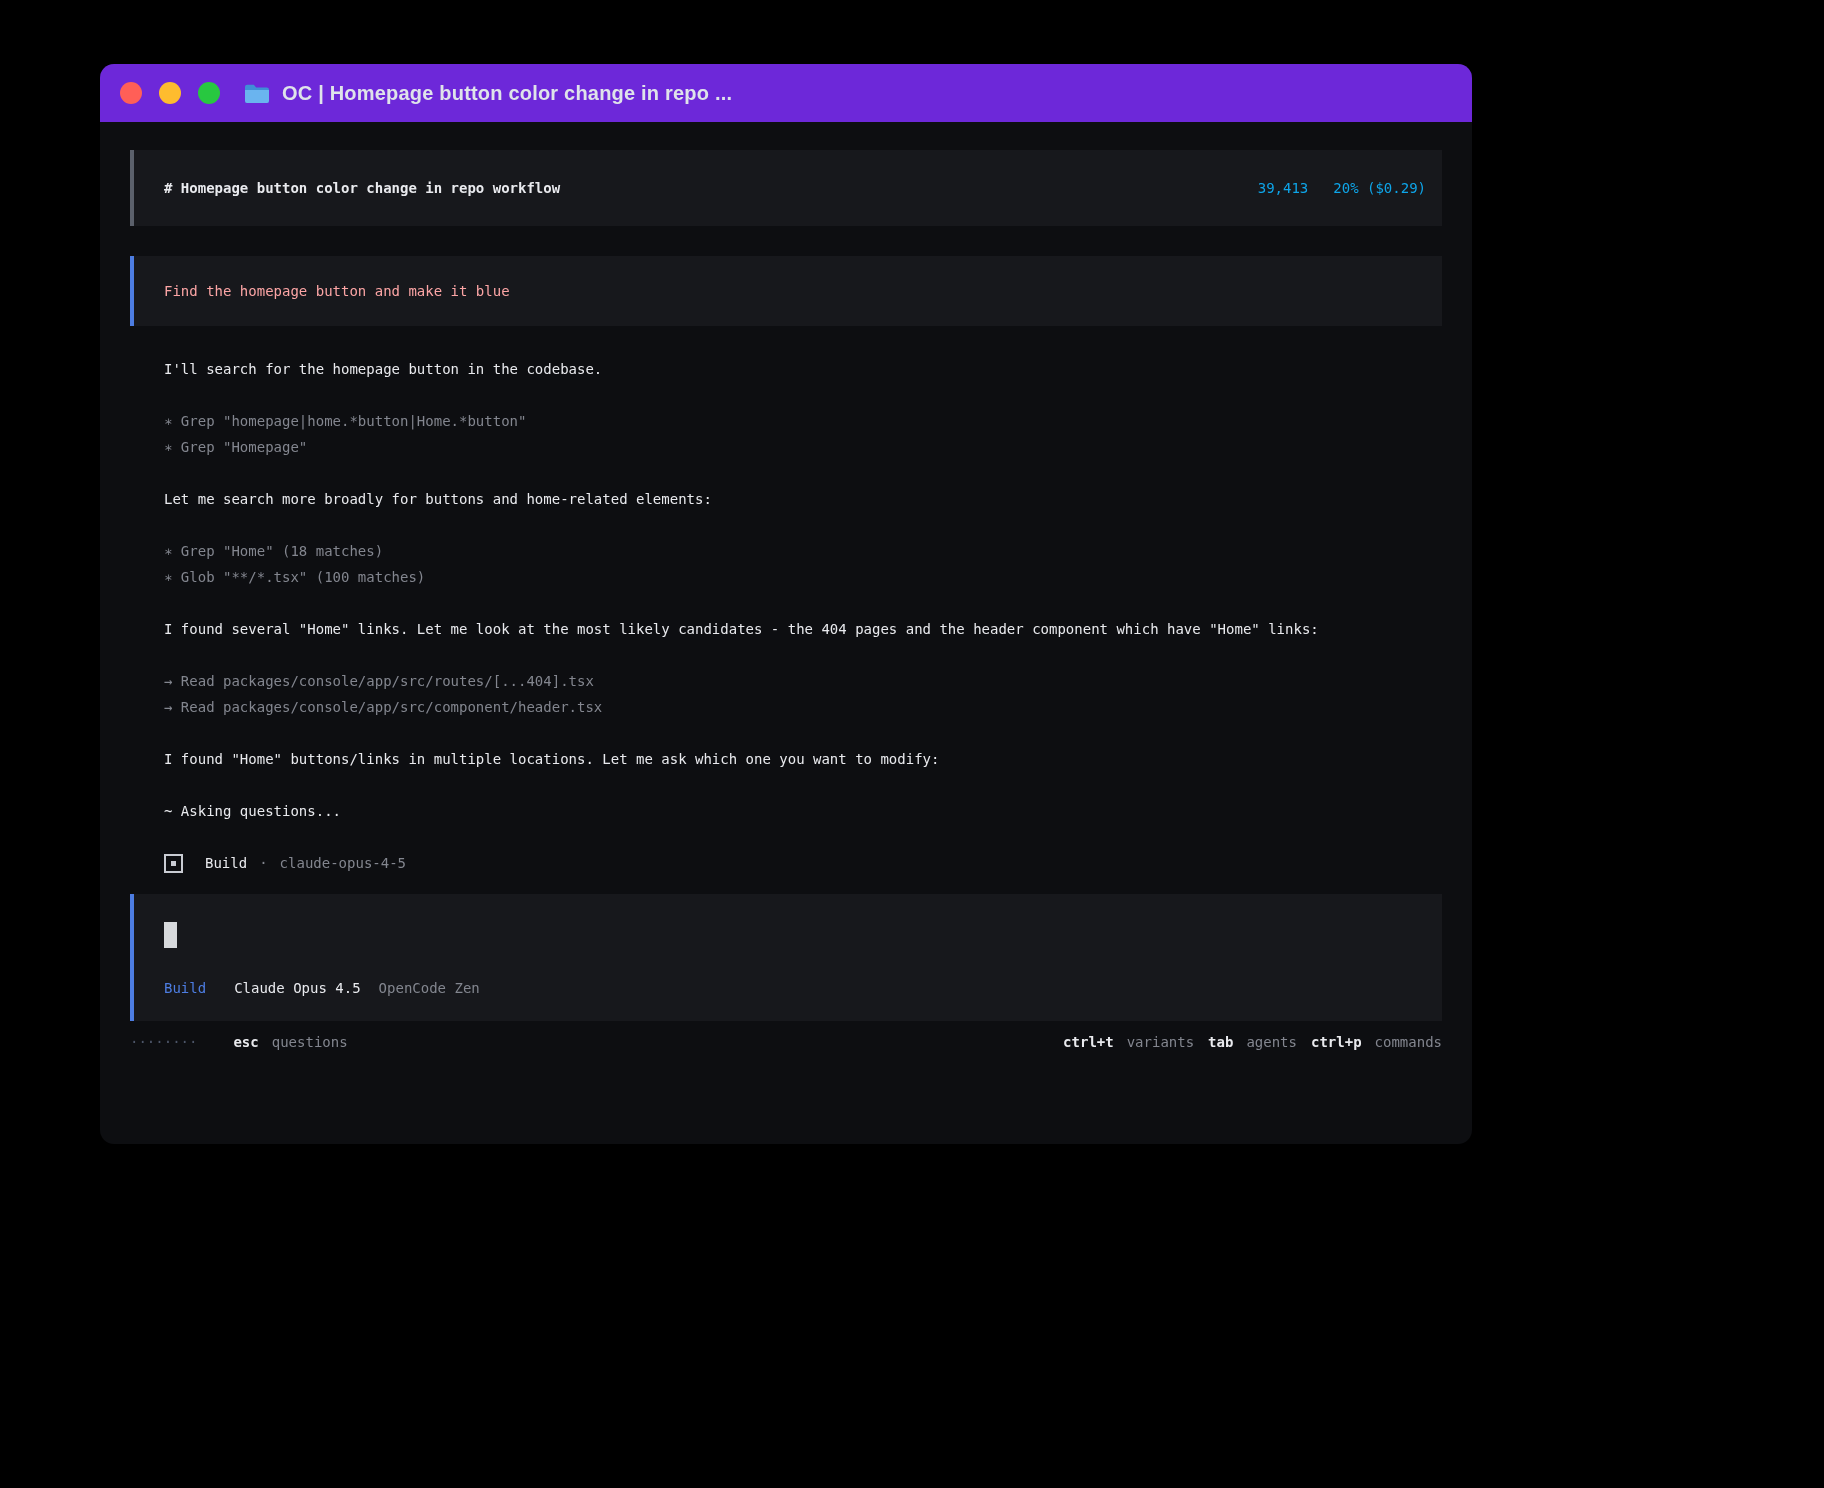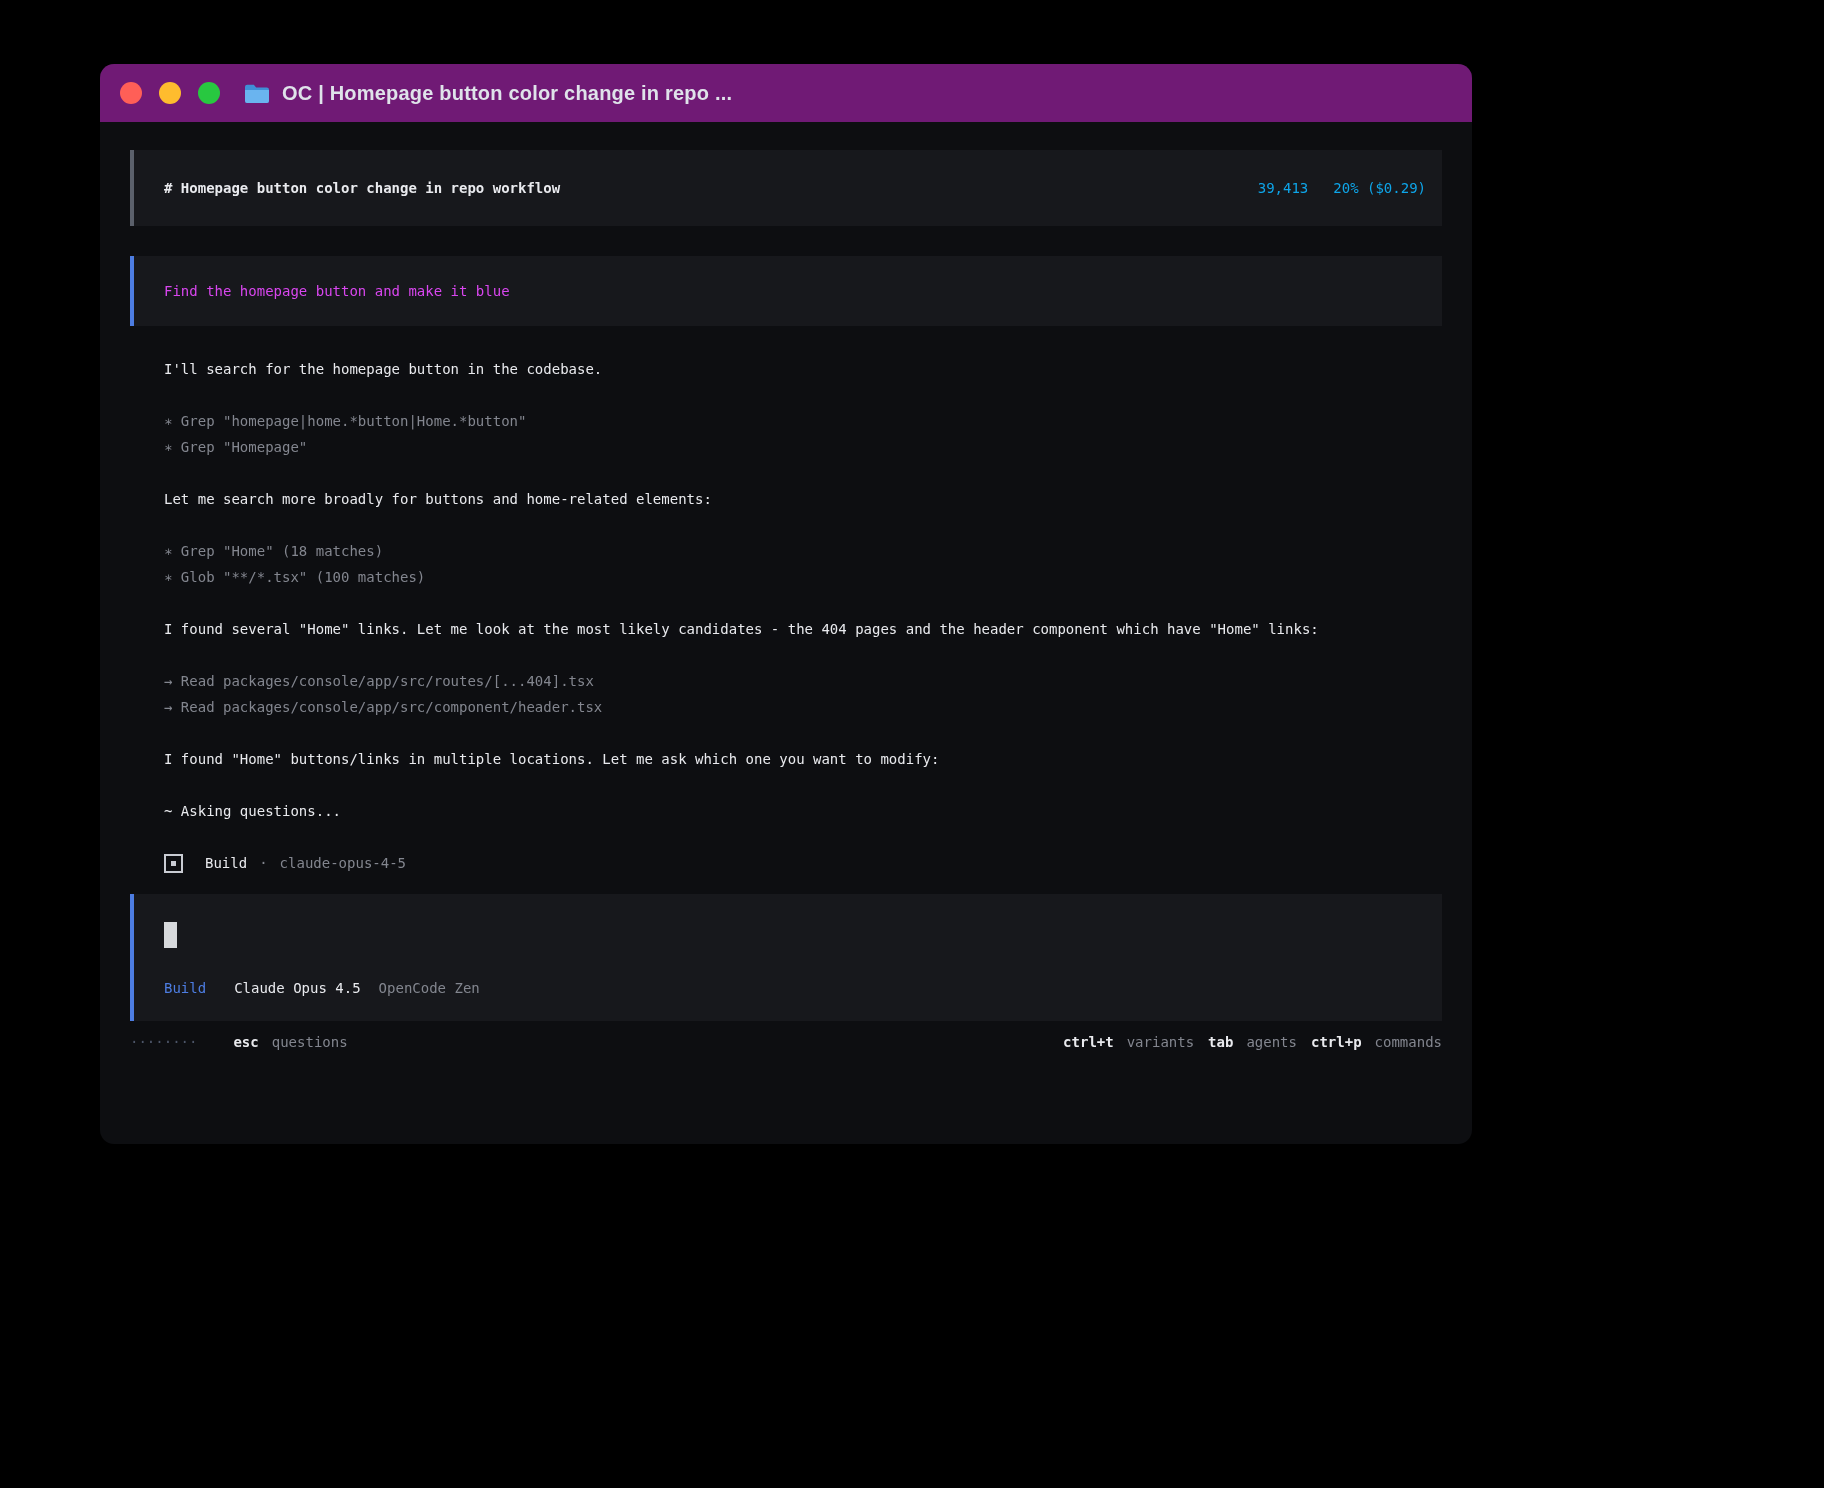--- a/index.html
+++ b/index.html
@@ -6,21 +6,21 @@
   body{
     width:1824px;height:1488px;overflow:hidden;background:#000;
     font-family:"DejaVu Sans Mono","Liberation Mono",monospace;
   }
   .window{
     position:absolute;left:100px;top:64px;width:1372px;height:1080px;
     border-radius:14px;background:#0d0e11;overflow:hidden;
     box-shadow:0 24px 70px rgba(0,0,0,0.85);
   }
   .titlebar{
-    height:58px;background:#701a75;display:flex;align-items:center;padding:0 20px;
+    height:58px;background:#6d28d9;display:flex;align-items:center;padding:0 20px;
   }
   .traffic-lights{display:flex;gap:17px;align-items:center;}
   .light{width:22px;height:22px;border-radius:50%;display:inline-block;}
   .light.red{background:#ff5f57;}
   .light.yellow{background:#febc2e;}
   .light.green{background:#28c840;}
   .folder-icon{margin-left:24px;display:flex;align-items:center;}
   .window-title{
     margin-left:12px;font-family:"Liberation Sans",sans-serif;
     font-weight:bold;font-size:20px;color:#dfe3ea;letter-spacing:.2px;
@@ -30,21 +30,21 @@
   .block{border-left:4px solid #4d7de2;background:#17181c;}
   .header-block{
     border-left-color:#5b606b;height:76px;display:flex;align-items:center;
     justify-content:space-between;padding:0 16px 0 30px;
   }
   .header-title{color:#e9eaee;font-weight:bold;white-space:pre;}
   .header-stats{color:#0ea5e9;white-space:pre;}
   .header-stats .cost{margin-left:25px;}
   .user-block{
     height:70px;display:flex;align-items:center;padding:0 30px;
-    margin-top:30px;color:#d946ef;
+    margin-top:30px;color:#fca5a5;
   }
   .assistant{padding:30px 0 0 34px;}
   .line{line-height:26px;white-space:pre-wrap;}
   .para{margin-bottom:26px;}
   .para.last{margin-bottom:0;}
   .white{color:#e9eaee;}
   .gray{color:#83868f;}
   .blue{color:#4d7de2;}
   .agent-line{display:flex;align-items:center;line-height:26px;}
   .agent-icon{

